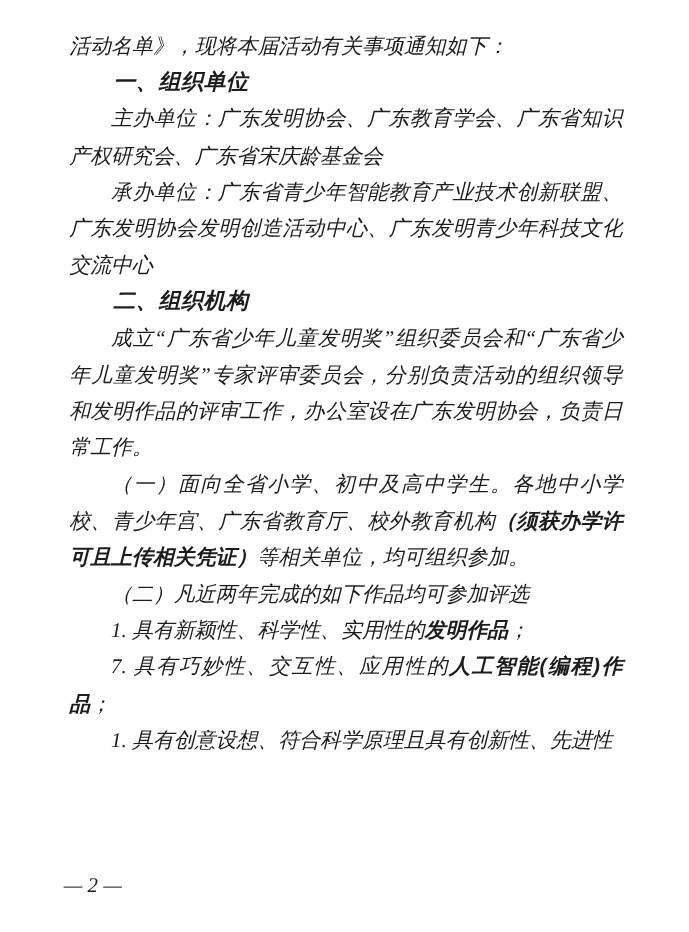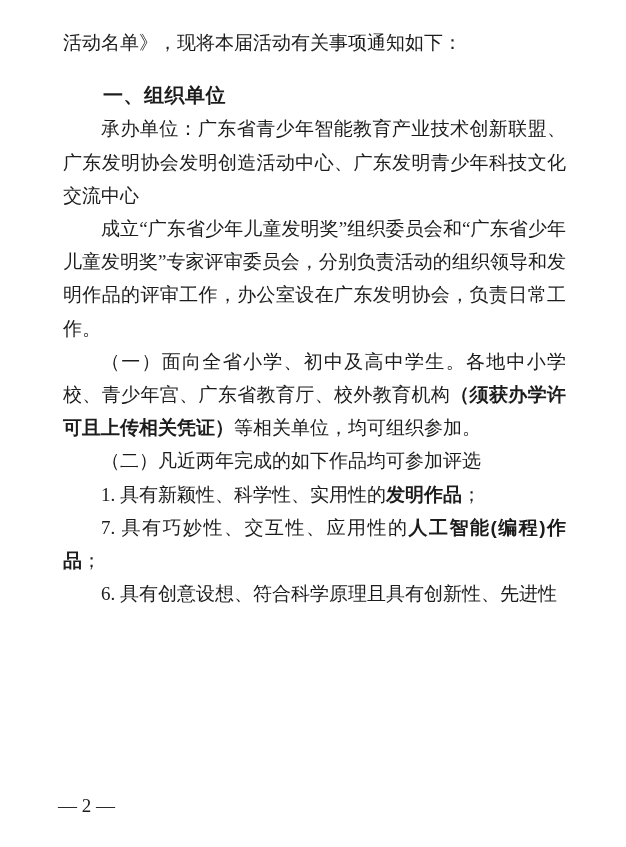--- a/index.html
+++ b/index.html
@@ -7,20 +7,21 @@
     padding: 0;
     background: #ffffff;
   }
   .page {
     position: relative;
     width: 626px;
     height: 847px;
     background: #ffffff;
     overflow: hidden;
     color: #1c1c1c;
+    font-style: italic;
   }
   .content {
     position: absolute;
     left: 63px;
     top: 26px;
     width: 503px;
     font-family: "Liberation Serif", "DejaVu Serif", serif;
     font-size: 19px;
     line-height: 33.2px;
     text-align: justify;
@@ -31,21 +32,20 @@
     padding: 0;
   }
   .content p.indent {
     text-indent: 2em;
   }
   .content p.heading {
     font-family: "Liberation Sans", "DejaVu Sans", sans-serif;
     font-weight: 700;
     font-size: 20px;
     letter-spacing: 0.5px;
-    margin-top: 20px;
   }
   .seg-bold {
     font-family: "Liberation Sans", "DejaVu Sans", sans-serif;
     font-weight: 700;
   }
   .footer {
     position: absolute;
     left: 58px;
     top: 795px;
     font-family: "Liberation Serif", "DejaVu Serif", serif;
@@ -54,22 +54,24 @@
     white-space: pre;
   }
 </style>
 </head>
 <body>
 
 <div class="page">
   <div class="content">
       <p class="body"><span>活动名单》，现将本届活动有关事项通知如下：</span></p>
       <p class="heading indent"><span class="seg-bold">一、组织单位</span></p>
+      <p class="body indent"><span>主办单位：广东发明协会、广东教育学会、广东省知识产权研究会、广东省宋庆龄基金会</span></p>
       <p class="body indent"><span>承办单位：广东省青少年智能教育产业技术创新联盟、广东发明协会发明创造活动中心、广东发明青少年科技文化交流中心</span></p>
+      <p class="heading indent"><span class="seg-bold">二、组织机构</span></p>
       <p class="body indent"><span>成立“广东省少年儿童发明奖”组织委员会和“广东省少年儿童发明奖”专家评审委员会，分别负责活动的组织领导和发明作品的评审工作，办公室设在广东发明协会，负责日常工作。</span></p>
       <p class="body indent"><span>（一）面向全省小学、初中及高中学生。各地中小学校、青少年宫、广东省教育厅、校外教育机构</span><span class="seg-bold">（须获办学许可且上传相关凭证）</span><span>等相关单位，均可组织参加。</span></p>
       <p class="body indent"><span>（二）凡近两年完成的如下作品均可参加评选</span></p>
       <p class="body indent"><span>1. 具有新颖性、科学性、实用性的</span><span class="seg-bold">发明作品</span><span>；</span></p>
       <p class="body indent"><span>7. 具有巧妙性、交互性、应用性的</span><span class="seg-bold">人工智能(编程)作品</span><span>；</span></p>
-      <p class="body indent"><span>6. 具有创意设想、符合科学原理且具有创新性、先进性</span></p>
+      <p class="body indent"><span>1. 具有创意设想、符合科学原理且具有创新性、先进性</span></p>
     </div>
   <div class="footer">— 2 —</div>
 </div>
 
 </body></html>

